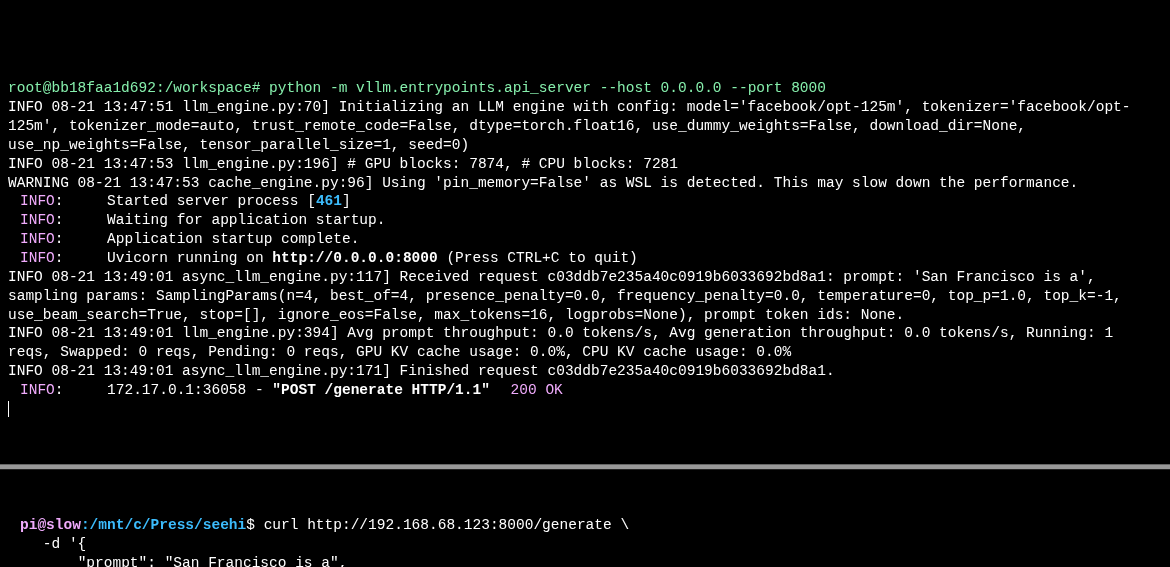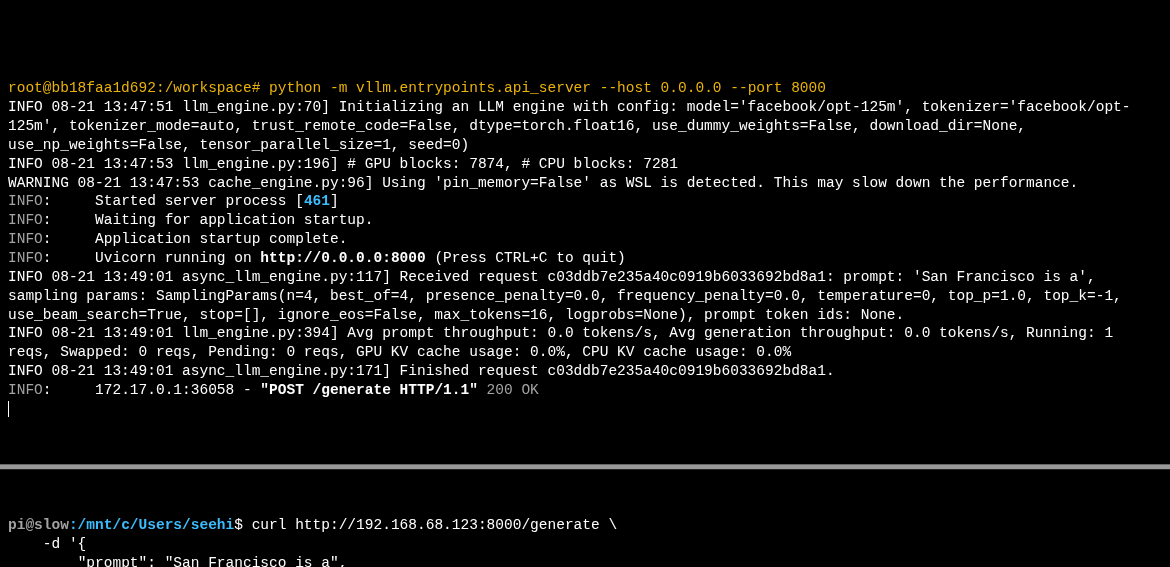--- a/index.html
+++ b/index.html
@@ -14,24 +14,24 @@
       font-size: 14.5px;
       line-height: 1.3;
       padding: 4px 8px;
       white-space: pre-wrap;
       word-wrap: break-word;
       width: 1170px;
     }
     .line {
       display: block;
     }
-    .green { color: #a3a3a3; }
+    .green { color: #f0abfc; margin-left: 12px; }
     .cyan { color: #3cbcfc; }
     .bold { font-weight: bold; }
-    .white { color: #eab308; }
+    .white { color: #86efac; }
     .divider {
       height: 6px;
       background: linear-gradient(to right, #999, #999);
       margin: 8px -8px;
       border-top: 1px solid #666;
       border-bottom: 1px solid #222;
     }
     .cursor {
       display: inline-block;
       width: 1px;
@@ -42,16 +42,16 @@
   </style>
 </head>
 <body>
 
 
 
 <div><span class="line"><span class="white">root@bb18faa1d692</span><span class="white">:/workspace#</span><span class="white"> python -m vllm.entrypoints.api_server --host 0.0.0.0 --port 8000</span></span><span class="line">INFO 08-21 13:47:51 llm_engine.py:70] Initializing an LLM engine with config: model='facebook/opt-125m', tokenizer='facebook/opt-125m', tokenizer_mode=auto, trust_remote_code=False, dtype=torch.float16, use_dummy_weights=False, download_dir=None, use_np_weights=False, tensor_parallel_size=1, seed=0)</span><span class="line">INFO 08-21 13:47:53 llm_engine.py:196] # GPU blocks: 7874, # CPU blocks: 7281</span><span class="line">WARNING 08-21 13:47:53 cache_engine.py:96] Using 'pin_memory=False' as WSL is detected. This may slow down the performance.</span><span class="line"><span class="green">INFO</span><span>:</span><span>     </span><span>Started server process [</span><span class="cyan bold">461</span><span>]</span></span><span class="line"><span class="green">INFO</span><span>:</span><span>     </span><span>Waiting for application startup.</span></span><span class="line"><span class="green">INFO</span><span>:</span><span>     </span><span>Application startup complete.</span></span><span class="line"><span class="green">INFO</span><span>:</span><span>     </span><span>Uvicorn running on </span><span class="bold">http://0.0.0.0:8000</span><span> (Press CTRL+C to quit)</span></span><span class="line">INFO 08-21 13:49:01 async_llm_engine.py:117] Received request c03ddb7e235a40c0919b6033692bd8a1: prompt: 'San Francisco is a', sampling params: SamplingParams(n=4, best_of=4, presence_penalty=0.0, frequency_penalty=0.0, temperature=0, top_p=1.0, top_k=-1, use_beam_search=True, stop=[], ignore_eos=False, max_tokens=16, logprobs=None), prompt token ids: None.</span><span class="line">INFO 08-21 13:49:01 llm_engine.py:394] Avg prompt throughput: 0.0 tokens/s, Avg generation throughput: 0.0 tokens/s, Running: 1 reqs, Swapped: 0 reqs, Pending: 0 reqs, GPU KV cache usage: 0.0%, CPU KV cache usage: 0.0%</span><span class="line">INFO 08-21 13:49:01 async_llm_engine.py:171] Finished request c03ddb7e235a40c0919b6033692bd8a1.</span><span class="line"><span class="green">INFO</span><span>:</span><span>     </span><span>172.17.0.1:36058 - </span><span class="bold">"POST /generate HTTP/1.1"</span><span class="green"> 200 OK</span></span><span class="line"><span class="cursor"></span></span></div>
 
 <div class="divider"></div>
 
-<div><span class="line"><span class="green bold">pi@slow</span><span class="cyan bold">:/mnt/c/Users/seehi</span><span>$</span><span> curl http://192.168.68.123:8000/generate \</span></span><span class="line">    -d '{</span><span class="line">        "prompt": "San Francisco is a",</span></div>
+<div><span class="line"><span class="green bold">pi@slow</span><span class="cyan bold">:/mnt/c/Press/seehi</span><span>$</span><span> curl http://192.168.68.123:8000/generate \</span></span><span class="line">    -d '{</span><span class="line">        "prompt": "San Francisco is a",</span></div>
 
 
 
 
 </body></html>

